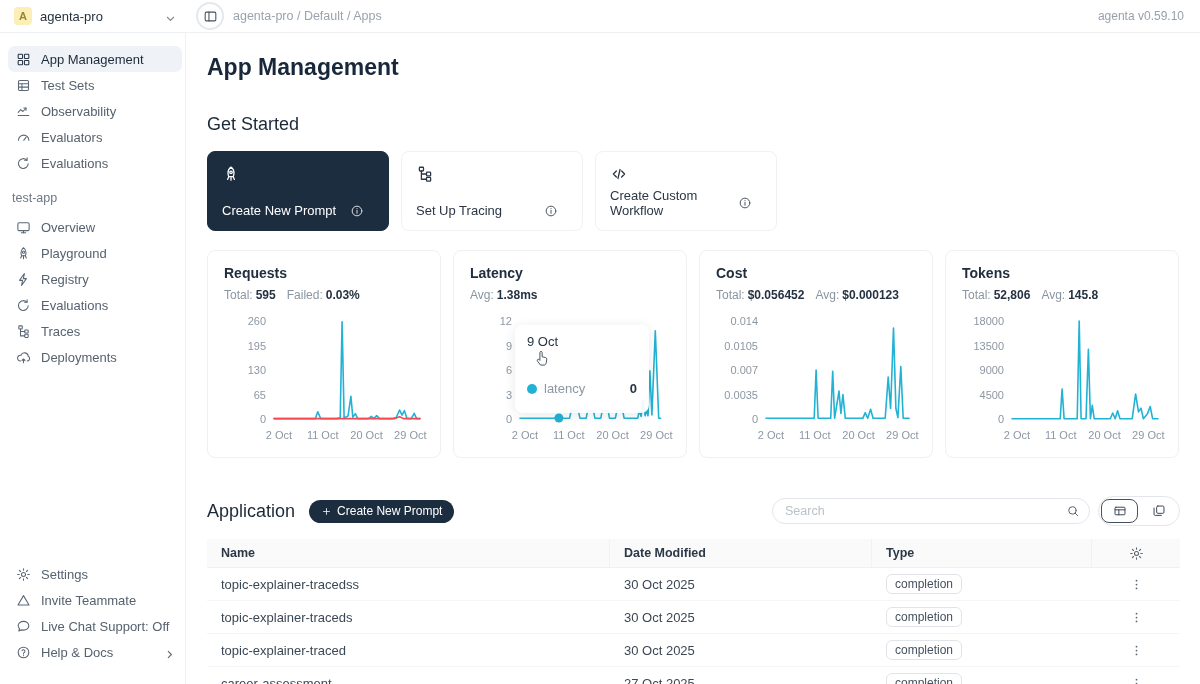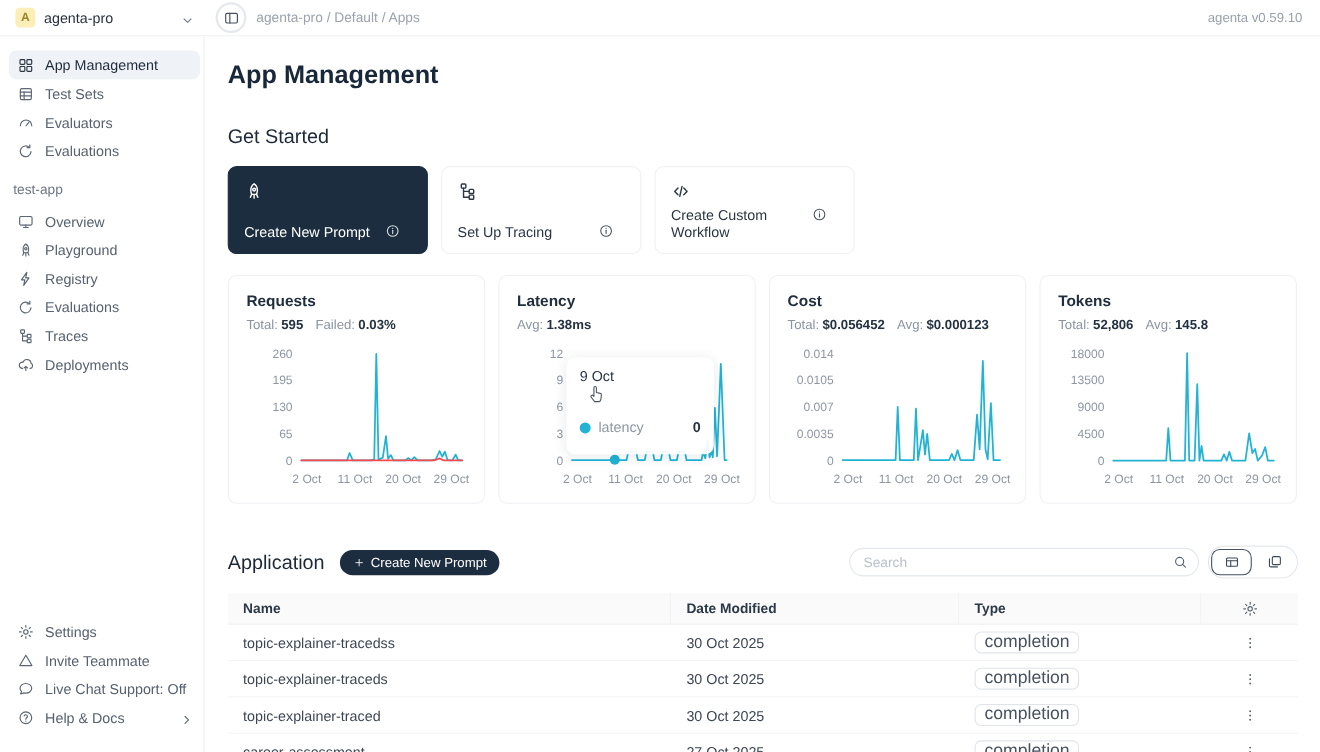--- a/index.html
+++ b/index.html
@@ -36,21 +36,21 @@
   
   .content{position:absolute;left:186px;top:33px;right:0;bottom:0;overflow:hidden;padding-left:21px;background:#fff}
   h1.page-title{font-size:23px;font-weight:600;color:#18283a;margin-top:20px;line-height:28px}
   h2.section-title{font-size:18px;font-weight:400;color:#1c2938}
   .gs-title{margin-top:33px}
 
   .tpl-row{display:flex;gap:12px;margin-top:16px}
   .tpl-card{width:182px;height:80px;border-radius:8px;border:1px solid #f0f1f4;background:#fff;
     position:relative;padding:13px 14px;cursor:pointer;color:#2a3644}
   .tpl-card.dark{background:#1c2d3f;border-color:#1c2d3f;color:#fff}
-  .tpl-bottom{position:absolute;left:14px;right:24px;bottom:12px;display:flex;align-items:flex-start;justify-content:space-between}
+  .tpl-bottom{position:absolute;left:14px;right:24px;bottom:12px;display:flex;align-items:center;justify-content:space-between}
   .tpl-label{font-size:13px;font-weight:500}
   .info-ic{width:14px;height:14px;opacity:.85;cursor:pointer}
 
   .stats-row{display:flex;gap:12px;margin-top:19px}
   .stat-card{width:234px;height:208px;border:1px solid #eef0f3;border-radius:8px;background:#fff;padding:14px 16px}
   .stat-title{font-size:14px;font-weight:600;color:#202e3e;line-height:17px}
   .stat-metrics{display:flex;gap:11px;margin-top:6px;font-size:12px;color:#8a95a1;line-height:15px}
   .metric b{color:#253241;font-weight:600;margin-left:3px}
   svg.chart{margin-top:10px;width:202px;height:134px;display:block;overflow:visible}
   .tick{font-size:11px;fill:#8d97a3}
@@ -85,21 +85,21 @@
   .table{margin-top:13px;margin-right:20px}
   .t-head{display:flex;height:29px;background:#fafafa;border-bottom:1px solid #eef0f3;align-items:center;
     font-size:12.5px;font-weight:700;color:#2b3848}
   .t-cell{display:flex;align-items:center;height:100%}
   .c-name{width:403px;padding-left:14px}
   .c-date{width:262px;padding-left:14px}
   .c-type{width:220px;padding-left:14px}
   .c-act{flex:1;justify-content:center}
   .t-head .c-name,.t-head .c-date,.t-head .c-type{border-right:1px solid #f0f2f4}
   .t-row{display:flex;height:33px;align-items:center;border-bottom:1px solid #f3f5f7;font-size:13px;color:#3c4754;cursor:pointer}
-  .tag{border:1px solid #e0e4e9;border-radius:6px;padding:2px 8px;font-size:16px;color:#46515e;background:#fff;line-height:14px}
+  .tag{border:1px solid #e0e4e9;border-radius:6px;padding:2px 8px;font-size:12px;color:#46515e;background:#fff;line-height:14px}
   .dots-btn,.gear-btn{background:none;border:none;color:#5b6670;cursor:pointer;display:flex;align-items:center;justify-content:center}
   .gear-btn .ic{width:15px;height:15px}
 </style>
 </head>
 <body>
 
 <div class="topbar">
   <div class="tb-left">
     <span class="avatar">A</span>
     <span class="ws-name">agenta-pro</span>
@@ -132,20 +132,28 @@
         <svg class="ic " viewBox="0 0 24 24" fill="none" stroke="currentColor" stroke-width="1.7" stroke-linecap="round" stroke-linejoin="round">
           <rect x="4" y="4" width="16" height="16" rx="2"></rect>
           <line x1="4" y1="9.3" x2="20" y2="9.3"></line>
           <line x1="4" y1="14.6" x2="20" y2="14.6"></line>
           <line x1="9.5" y1="9.3" x2="9.5" y2="20"></line>
         </svg>
         <span class="s-label">Test Sets</span>
       </div>
       <div class="s-item">
         <svg class="ic " viewBox="0 0 24 24" fill="none" stroke="currentColor" stroke-width="1.7" stroke-linecap="round" stroke-linejoin="round">
+          <path d="M3.5 13.5 7.5 9l3.5 3 5-5.5"></path>
+          <path d="M12.5 6.5H16V10"></path>
+          <path d="M3.5 18.5h17"></path>
+        </svg>
+        <span class="s-label">Observability</span>
+      </div>
+      <div class="s-item">
+        <svg class="ic " viewBox="0 0 24 24" fill="none" stroke="currentColor" stroke-width="1.7" stroke-linecap="round" stroke-linejoin="round">
           <path d="M4 16.5a8.3 8.3 0 0 1 16.6 0"></path>
           <path d="M12.3 16.5l4-5"></path>
         </svg>
         <span class="s-label">Evaluators</span>
       </div>
       <div class="s-item">
         <svg class="ic " viewBox="0 0 24 24" fill="none" stroke="currentColor" stroke-width="1.7" stroke-linecap="round" stroke-linejoin="round">
           <path d="M19.5 12.5a7.8 7.8 0 1 1-2.3-6"></path>
           <path d="M17.8 2.8v4h-4"></path>
         </svg>

